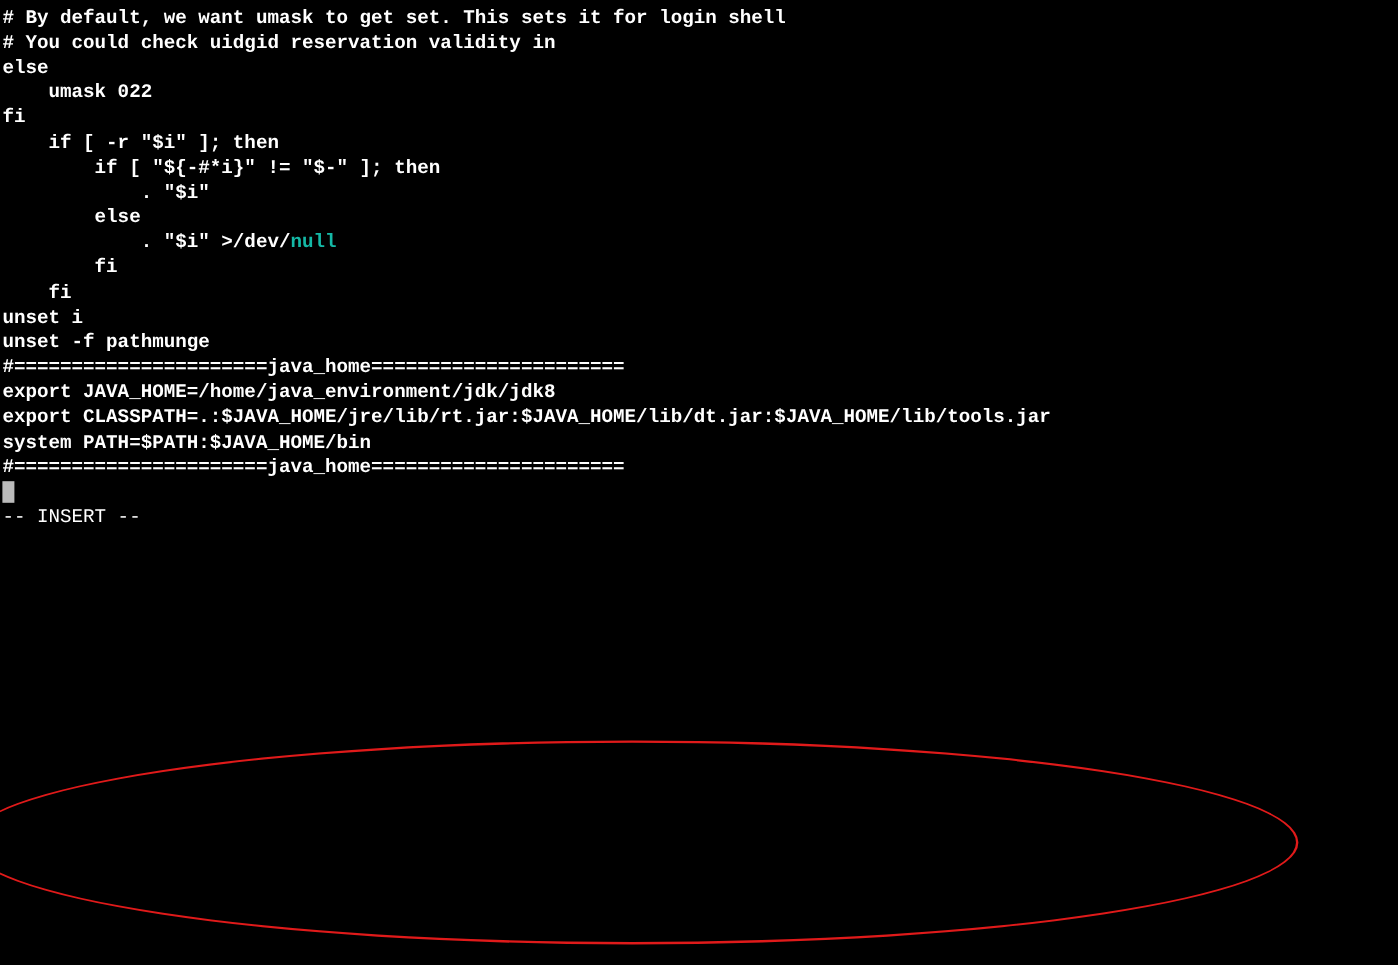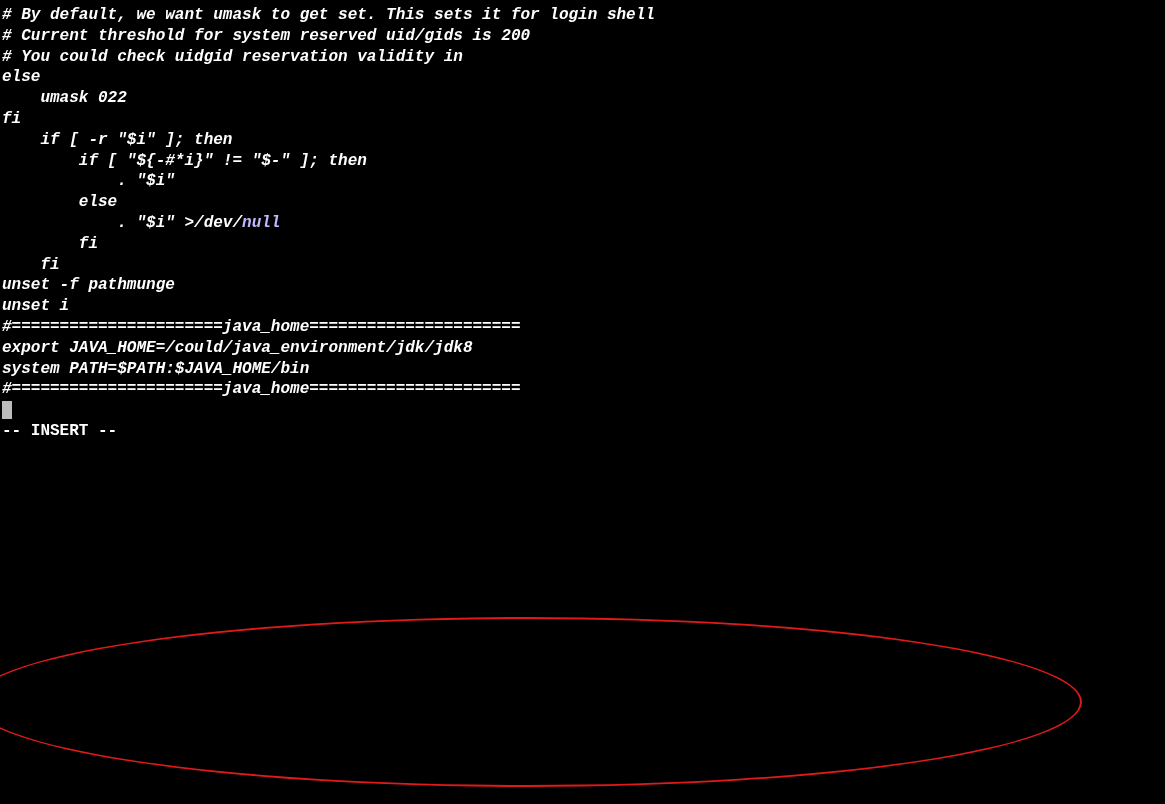--- a/index.html
+++ b/index.html
@@ -15,75 +15,74 @@
       line-height: 1.3;
       padding: 5px 2px;
       width: 1165px;
       height: 804px;
       position: relative;
       overflow: hidden;
     }
     .code-line {
       white-space: pre;
       font-weight: bold;
-      font-style: italic;
     }
     .keyword-null {
-      color: #c4b5fd;
+      color: #14b8a6;
     }
     .cursor-block {
       display: inline-block;
       width: 10px;
       height: 18px;
       background-color: #bbbbbb;
       vertical-align: text-bottom;
     }
     .status-line {
       white-space: pre;
-      font-weight: bold;
+      font-weight: normal;
     }
     .ellipse-annotation {
       position: absolute;
       border: 2px solid #e01a1a;
       border-radius: 50%;
       pointer-events: none;
       left: -30px;
       top: 612px;
       width: 1110px;
       height: 170px;
     }
     .terminal-content {
       position: relative;
     }
   </style>
 </head>
 <body>
 
 <div class="terminal-content">
   <div class="code-line"># By default, we want umask to get set. This sets it for login shell</div>
-  <div class="code-line"># Current threshold for system reserved uid/gids is 200</div>
   <div class="code-line"># You could check uidgid reservation validity in</div>
   <div class="code-line">else</div>
   <div class="code-line">    umask 022</div>
   <div class="code-line">fi</div>
   <div class="code-line"></div>
   <div class="code-line">    if [ -r "$i" ]; then</div>
   <div class="code-line">        if [ "${-#*i}" != "$-" ]; then</div>
   <div class="code-line">            . "$i"</div>
   <div class="code-line">        else</div>
   <div class="code-line"><span>            . "$i" &gt;/dev/</span><span class="keyword-null">null</span></div>
   <div class="code-line">        fi</div>
   <div class="code-line">    fi</div>
   <div class="code-line"></div>
+  <div class="code-line">unset i</div>
   <div class="code-line">unset -f pathmunge</div>
-  <div class="code-line">unset i</div>
   <div class="code-line"></div>
   <div class="code-line"></div>
   <div class="code-line">#======================java_home======================</div>
-  <div class="code-line">export JAVA_HOME=/could/java_environment/jdk/jdk8</div>
+  <div class="code-line">export JAVA_HOME=/home/java_environment/jdk/jdk8</div>
+  <div class="code-line">export CLASSPATH=.:$JAVA_HOME/jre/lib/rt.jar:$JAVA_HOME/lib/dt.jar:$JAVA_HOME/lib/tools.jar</div>
   <div class="code-line">system PATH=$PATH:$JAVA_HOME/bin</div>
   <div class="code-line">#======================java_home======================</div>
   <div class="code-line"></div>
   <div class="code-line"><span class="cursor-block"></span></div>
   <div class="status-line">-- INSERT --</div>
 
   <div class="ellipse-annotation"></div>
 </div>
 
 </body></html>

